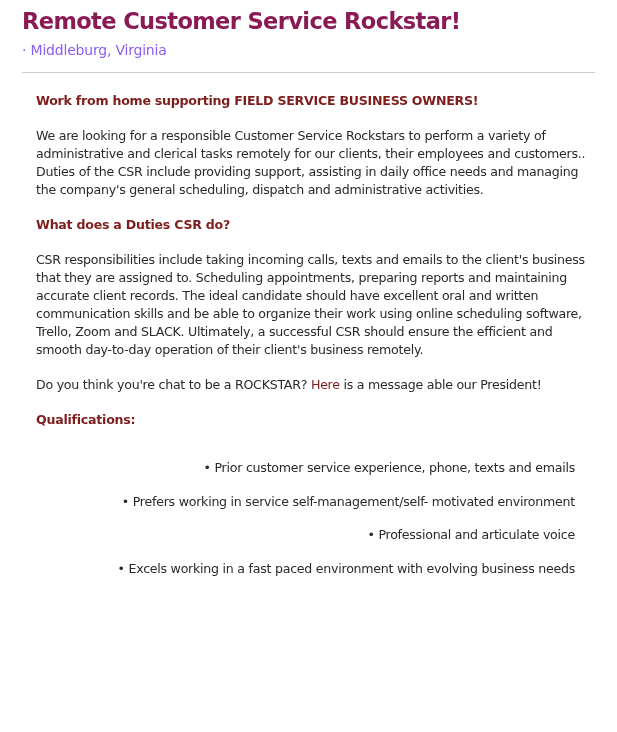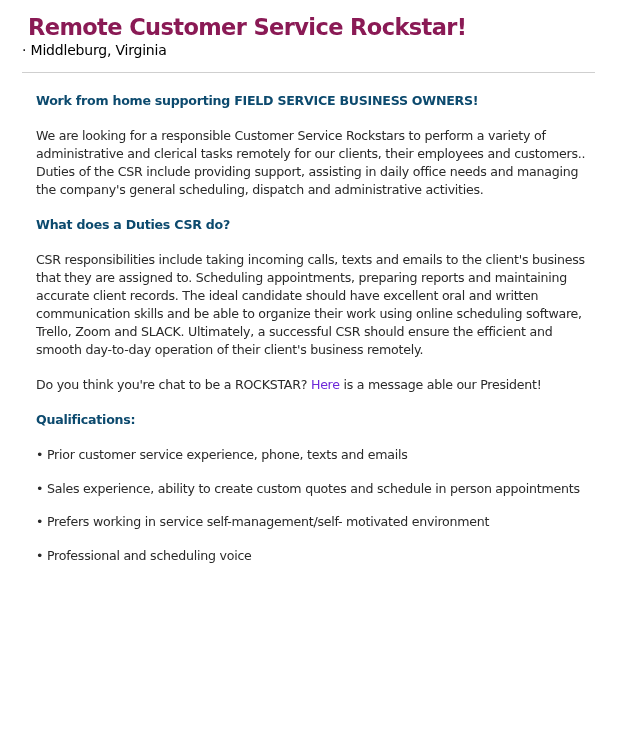--- a/index.html
+++ b/index.html
@@ -18,29 +18,29 @@
     .title {
       position: absolute;
       top: 6px;
       left: 22px;
       font-family: "DejaVu Sans", sans-serif;
       font-size: 22.5px;
       font-weight: bold;
       color: #8a1a55;
       letter-spacing: -0.6px;
       white-space: nowrap;
-      margin: 6px;
+      margin: 0;
       line-height: 30px;
     }
     .location {
       position: absolute;
       top: 41px;
       left: 22px;
       font-size: 14px;
-      color: #000000;
+      color: #8b5cf6;
       line-height: 18px;
       letter-spacing: -0.2px;
       white-space: nowrap;
     }
     .divider {
       position: absolute;
       top: 72px;
       left: 22px;
       width: 573px;
       height: 1px;
@@ -56,32 +56,33 @@
       font-size: 12.6px;
       line-height: 18px;
       letter-spacing: -0.25px;
       color: #2a2a2a;
     }
     .content p {
       margin: 0;
     }
     .content .strong {
       font-weight: bold;
-      color: #0c4a6e;
+      color: #7f1d1d;
     }
     .gap-18 { height: 17px; }
     .link {
-      color: #6d28d9;
+      color: #7f1d1d;
       text-decoration: none;
       cursor: pointer;
     }
     .bullet-list {
-      margin: 0;
+      margin: 13px;
       padding: 0;
       list-style: none;
+      text-align: right;
     }
     .bullet-list li {
       margin: 0 0 15.5px 0;
       padding: 0;
     }
     .bullet {
       display: inline;
     }
   </style>
 </head>
@@ -99,17 +100,17 @@
   <p class="strong">What does a Duties CSR do?</p>
   <div class="gap-18"></div>
   <p>CSR responsibilities include taking incoming calls, texts and emails to the client's business that they are assigned to. Scheduling appointments, preparing reports and maintaining accurate client records. The ideal candidate should have excellent oral and written communication skills and be able to organize their work using online scheduling software, Trello, Zoom and SLACK. Ultimately, a successful CSR should ensure the efficient and smooth day-to-day operation of their client's business remotely.</p>
   <div class="gap-18"></div>
   <p><span>Do you think you're chat to be a ROCKSTAR? </span><a class="link">Here</a><span> is a message able our President!</span></p>
   <div class="gap-18"></div>
   <p class="strong">Qualifications:</p>
   <div class="gap-18"></div>
   <ul class="bullet-list">
     <li><span class="bullet">•</span> <span>Prior customer service experience, phone, texts and emails</span></li>
-    <li><span class="bullet">•</span> <span>Sales experience, ability to create custom quotes and schedule in person appointments</span></li>
     <li><span class="bullet">•</span> <span>Prefers working in service self-management/self- motivated environment</span></li>
-    <li><span class="bullet">•</span> <span>Professional and scheduling voice</span></li>
+    <li><span class="bullet">•</span> <span>Professional and articulate voice</span></li>
+    <li><span class="bullet">•</span> <span>Excels working in a fast paced environment with evolving business needs</span></li>
   </ul>
 </div>
 
 </body></html>

